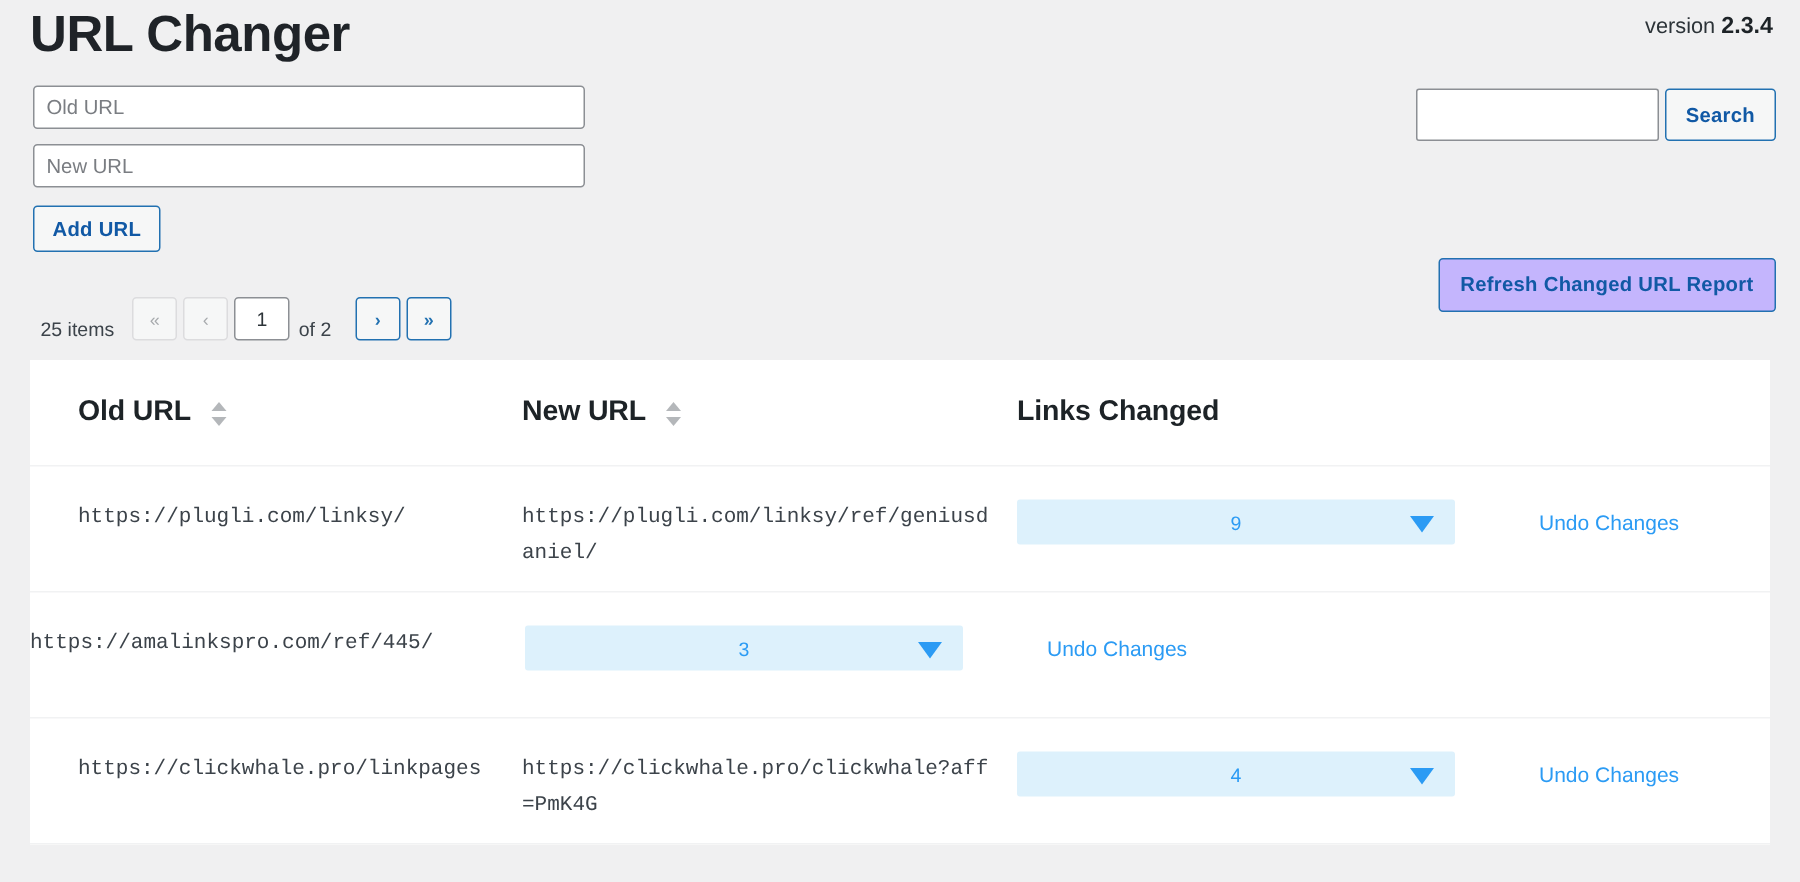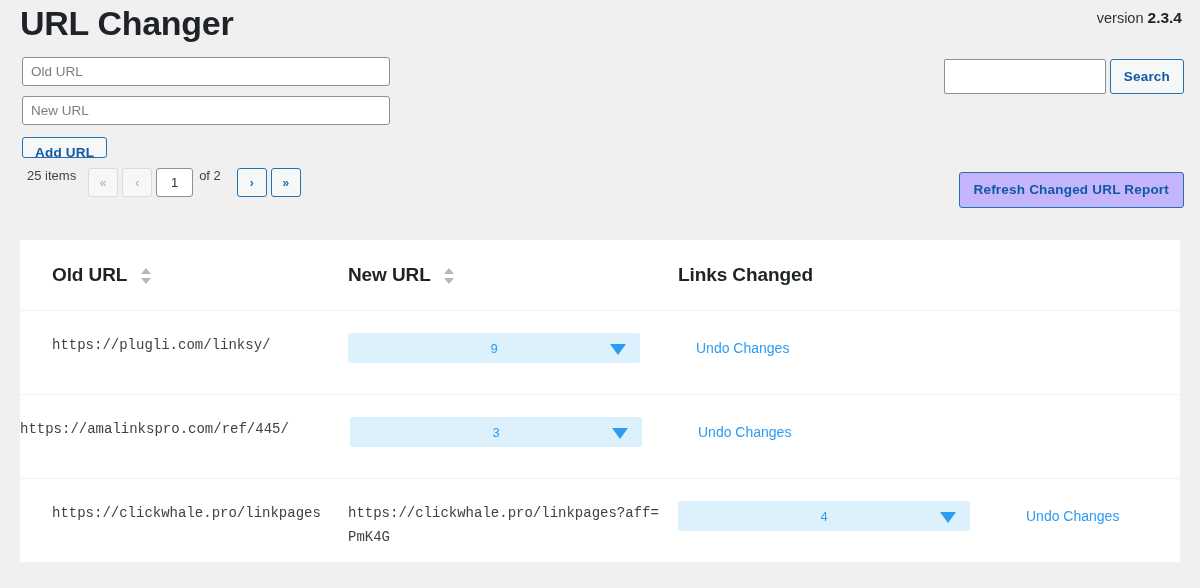--- a/index.html
+++ b/index.html
@@ -85,21 +85,21 @@
     font-size: 13.5px;
     letter-spacing: 0.2px;
     cursor: pointer;
     padding: 0 11px;
     line-height: 28px;
     height: 30px;
     white-space: nowrap;
   }
   #add-url-btn {
     margin-top: 2px;
-    height: 21px;
+    height: 31px;
     line-height: 29px;
     padding: 0 12px;
   }
 
   
   .search-wrap {
     position: absolute;
     right: 16px;
     top: 59px;
     display: flex;
@@ -116,23 +116,23 @@
     height: 35px;
     line-height: 33px;
     padding: 0 13px;
     background: #f6f7f7;
   }
 
   
   .pagination {
     position: absolute;
     left: 27px;
-    top: 168px;
+    top: 198px;
     display: flex;
-    align-items: flex-start;
+    align-items: flex-end;
     font-size: 13px;
     color: #3c434a;
   }
   .pag-count {
     margin-right: 12px;
     white-space: nowrap;
     font-size: 13px;
     color: #3c434a;
   }
   .pag-btn {
@@ -365,20 +365,23 @@
     <div class="col-links">
       <span class="th-label">Links Changed</span>
     </div>
     <div class="col-action"></div>
   </div>
 
   <div class="t-row t-body-row">
     <div class="col-old">
       <div class="cell-url">https://plugli.com/linksy/</div>
     </div>
+    <div class="col-new">
+      <div class="cell-url">https://plugli.com/linksy/ref/geniusdaniel/</div>
+    </div>
     <div class="col-links">
       <div class="links-select">
         <span class="val">9</span>
         <span class="caret"></span>
       </div>
     </div>
     <div class="col-action">
       <span class="undo-link">Undo Changes</span>
     </div>
   </div>
@@ -396,21 +399,21 @@
     <div class="col-action">
       <span class="undo-link">Undo Changes</span>
     </div>
   </div>
 
   <div class="t-row t-body-row">
     <div class="col-old">
       <div class="cell-url">https://clickwhale.pro/linkpages</div>
     </div>
     <div class="col-new">
-      <div class="cell-url">https://clickwhale.pro/linkpages?aff=PmK4G</div>
+      <div class="cell-url">https://clickwhale.pro/clickwhale?aff=PmK4G</div>
     </div>
     <div class="col-links">
       <div class="links-select">
         <span class="val">4</span>
         <span class="caret"></span>
       </div>
     </div>
     <div class="col-action">
       <span class="undo-link">Undo Changes</span>
     </div>

